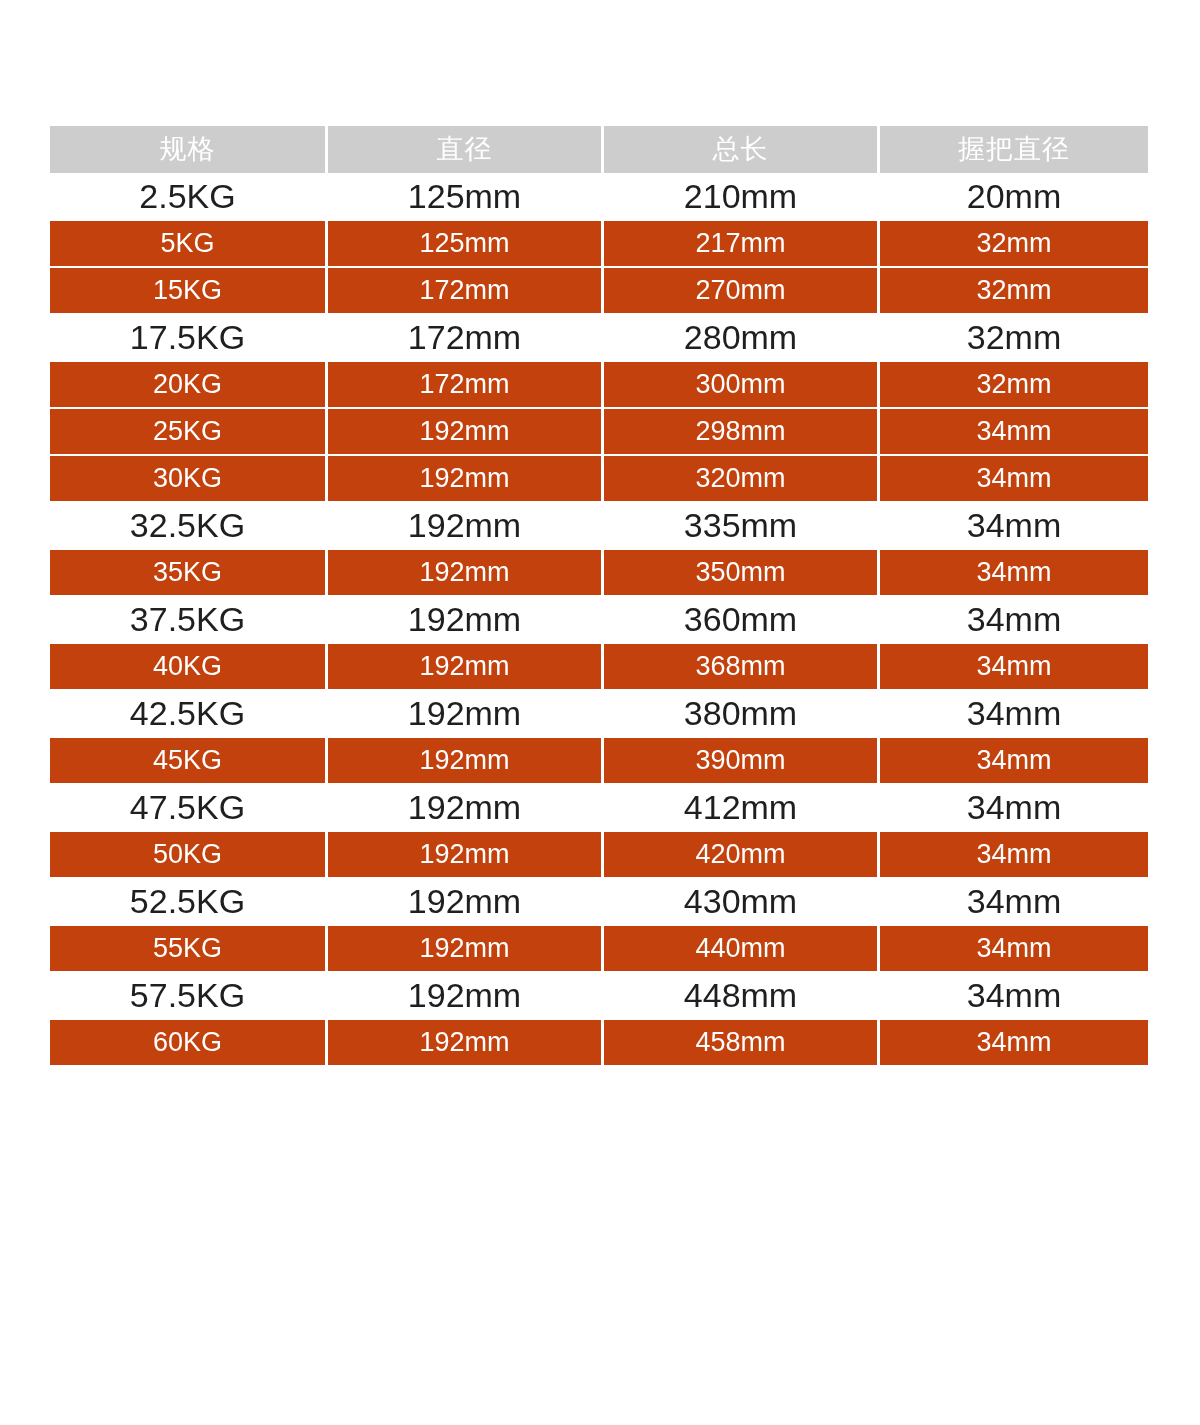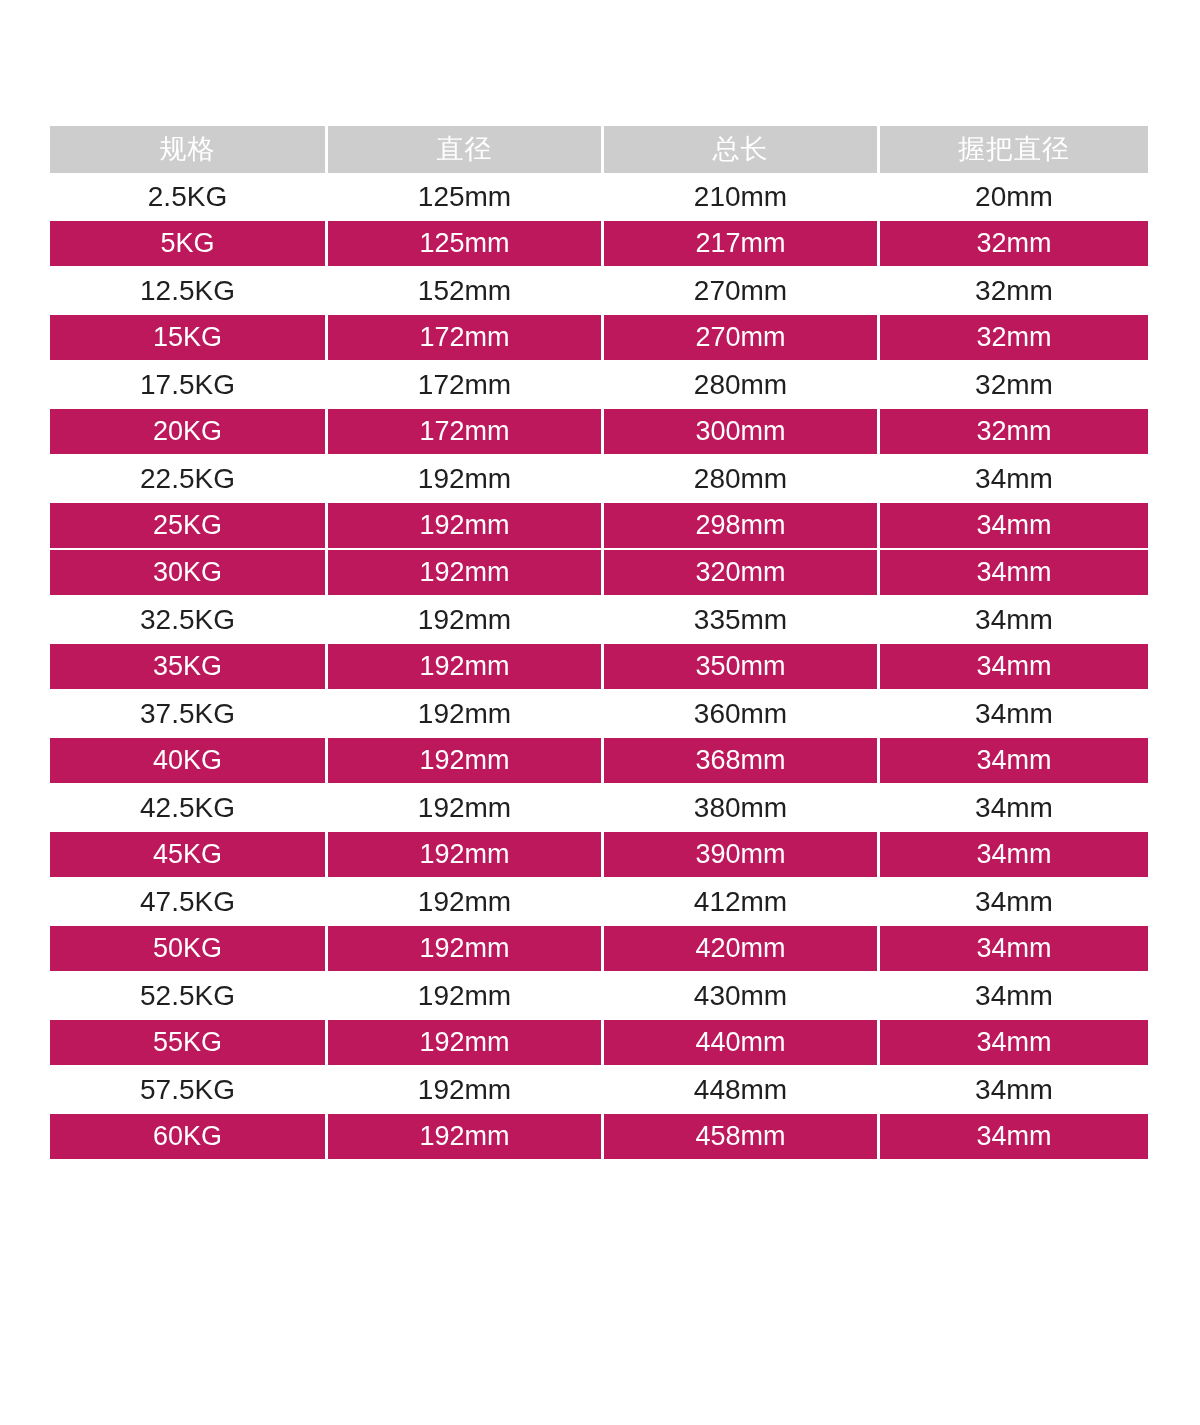--- a/index.html
+++ b/index.html
@@ -60,26 +60,26 @@
     color: #ffffff;
     font-size: 27px;
     font-weight: 400;
     letter-spacing: 1px;
   }
 
   
   tbody tr.row-light td {
     background: #ffffff;
     color: #1f1f1f;
-    font-size: 28px;
+    font-size: 34px;
     font-weight: 400;
   }
 
   tbody tr.row-dark td {
-    background: #be185d;
+    background: #c2410c;
     color: #ffffff;
     font-size: 27px;
     font-weight: 400;
   }
 
   
   tbody tr.row-dark td,
   thead th {
     background-clip: padding-box;
   }
@@ -114,50 +114,38 @@
           <td>125mm</td>
           <td>210mm</td>
           <td>20mm</td>
         </tr>
         <tr class="row-dark">
           <td>5KG</td>
           <td>125mm</td>
           <td>217mm</td>
           <td>32mm</td>
         </tr>
-        <tr class="row-light">
-          <td>12.5KG</td>
-          <td>152mm</td>
-          <td>270mm</td>
-          <td>32mm</td>
-        </tr>
         <tr class="row-dark">
           <td>15KG</td>
           <td>172mm</td>
           <td>270mm</td>
           <td>32mm</td>
         </tr>
         <tr class="row-light">
           <td>17.5KG</td>
           <td>172mm</td>
           <td>280mm</td>
           <td>32mm</td>
         </tr>
         <tr class="row-dark">
           <td>20KG</td>
           <td>172mm</td>
           <td>300mm</td>
           <td>32mm</td>
         </tr>
-        <tr class="row-light">
-          <td>22.5KG</td>
-          <td>192mm</td>
-          <td>280mm</td>
-          <td>34mm</td>
-        </tr>
         <tr class="row-dark">
           <td>25KG</td>
           <td>192mm</td>
           <td>298mm</td>
           <td>34mm</td>
         </tr>
         <tr class="row-dark">
           <td>30KG</td>
           <td>192mm</td>
           <td>320mm</td>

